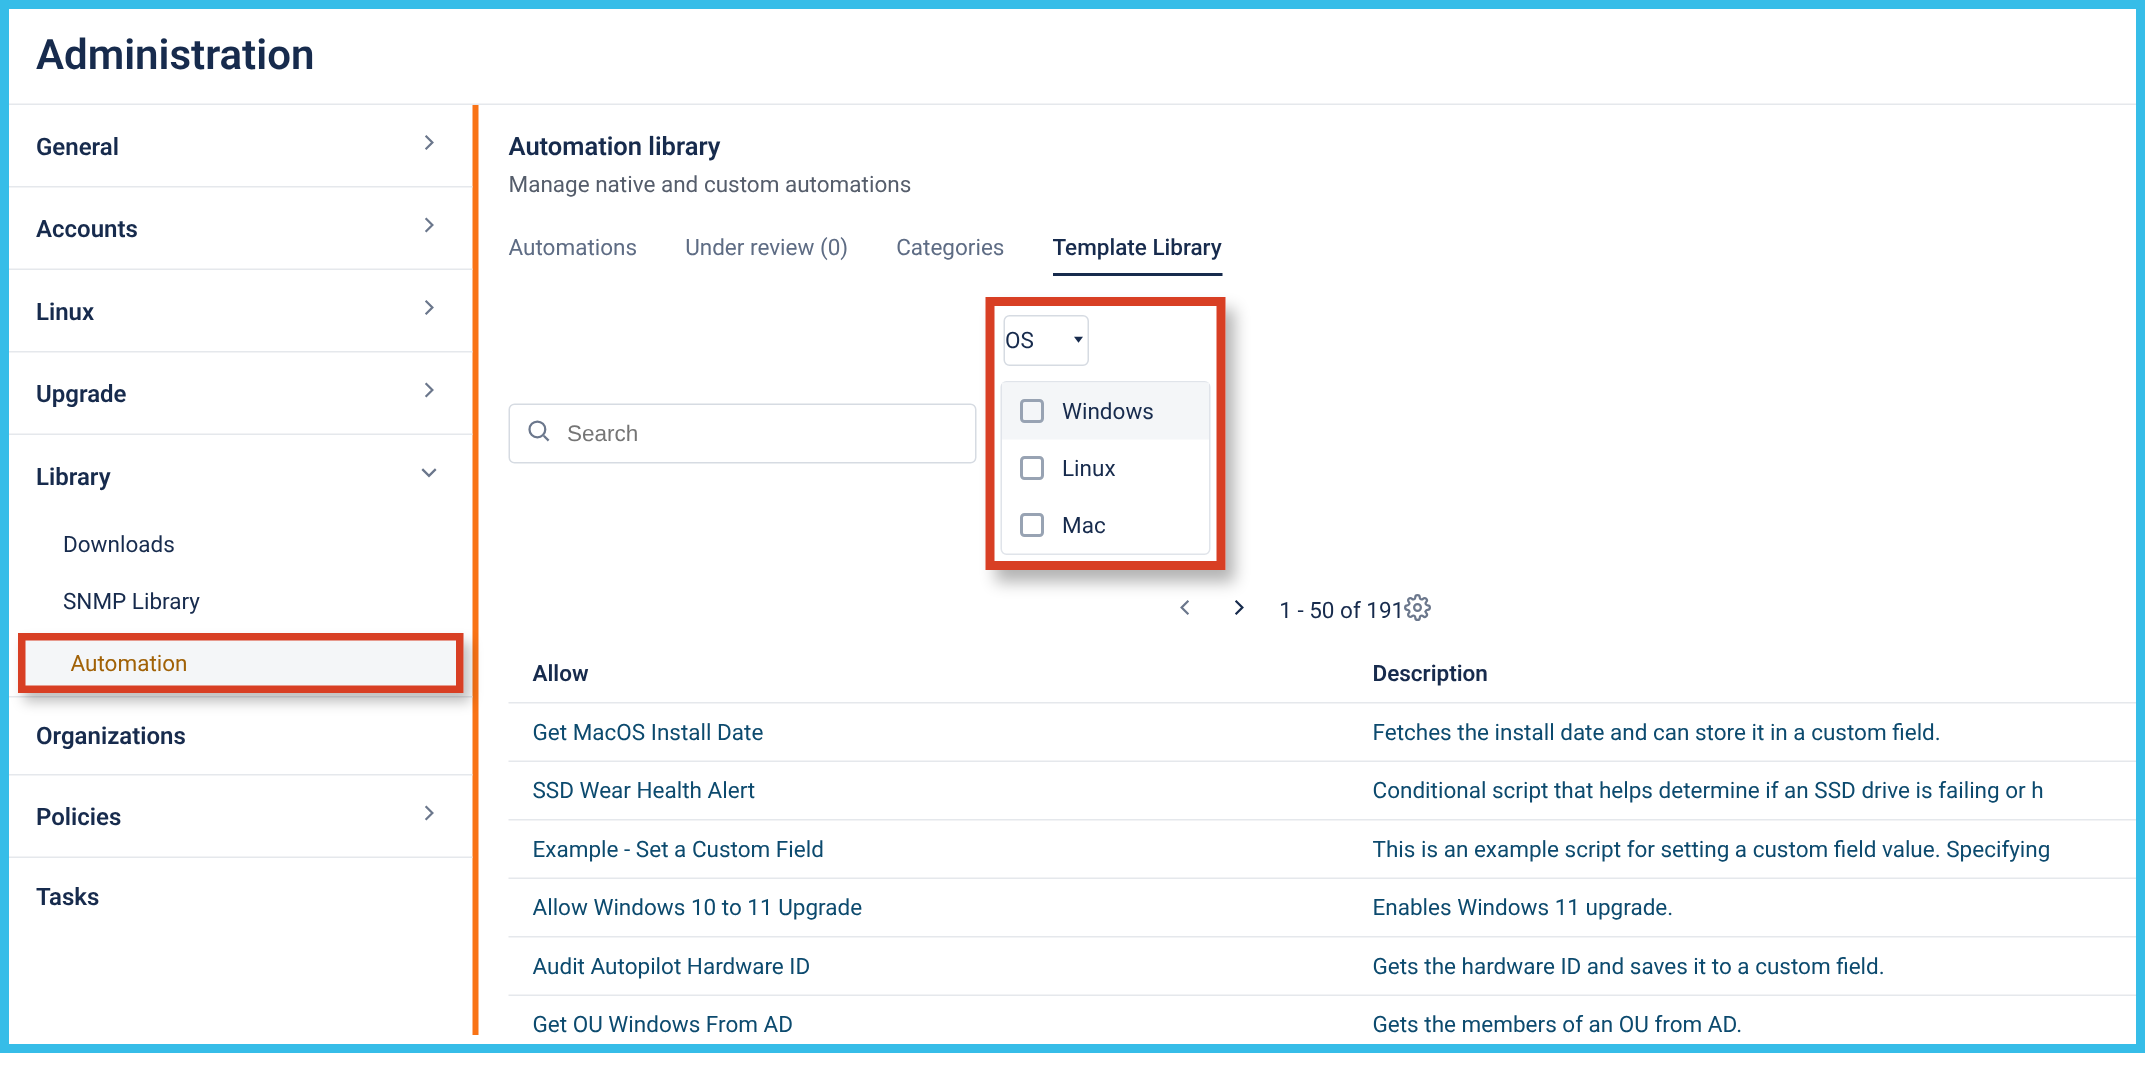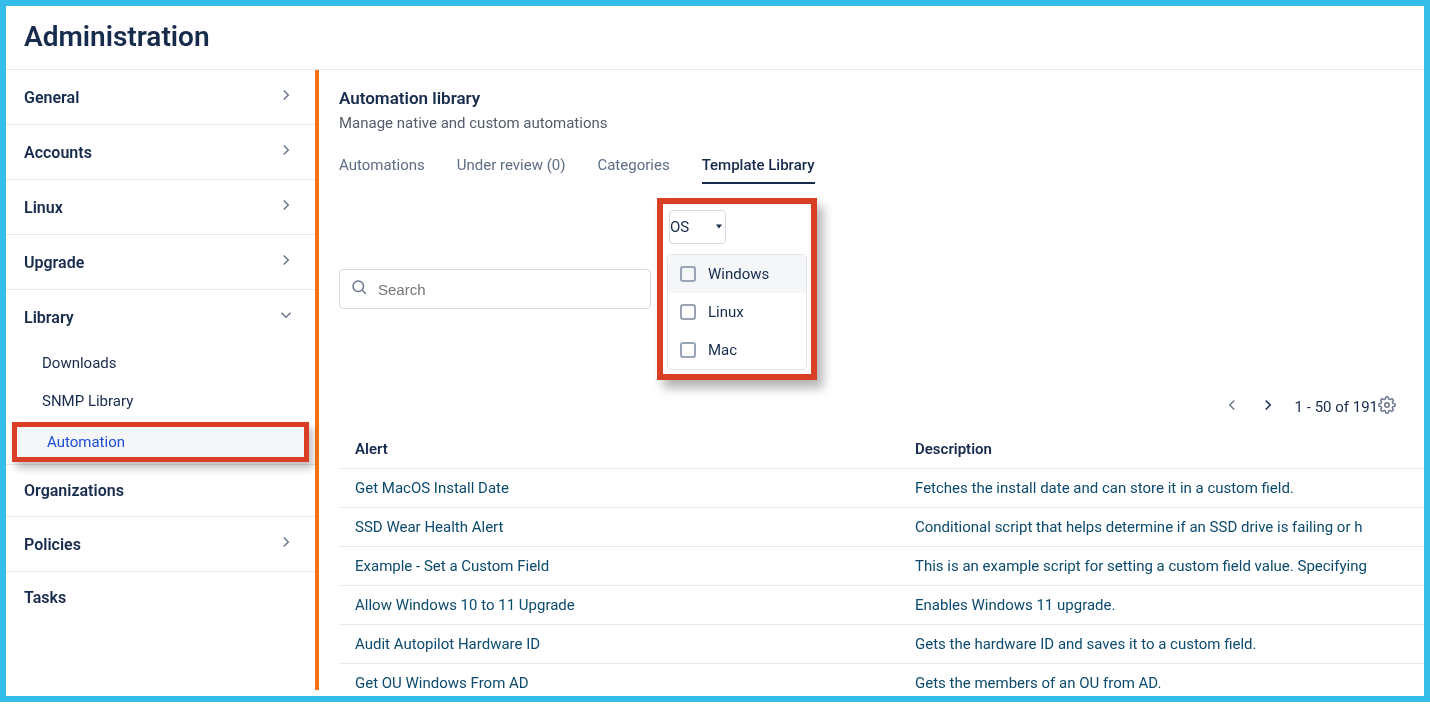--- a/index.html
+++ b/index.html
@@ -48,21 +48,21 @@
   .subnav {
     border-bottom: 1px solid #e5e8ec;
   }
   .sub-item {
     padding: 10px 20px 10px 36px;
     font-size: 15px;
     color: #172b4d;
     cursor: pointer;
   }
   .sub-item.active {
-    color: #1d4ed8;
+    color: #a16207;
     background: #f4f6f8;
   }
   .highlight-sub {
     position: relative;
     border: 5px solid #d83f24;
     margin: 2px 6px 2px 6px;
     padding: 6px 14px 6px 30px;
     box-shadow: 4px 6px 8px rgba(0,0,0,0.25);
   }
   .content {
@@ -151,21 +151,21 @@
   .os-opt:first-child { background: #f4f6f8; }
   .chk {
     width: 16px; height: 16px;
     border: 2px solid #98a3b3;
     border-radius: 3px;
     display: inline-block;
   }
   .pager-row {
     display: flex;
     align-items: center;
-    justify-content: flex-end;
+    justify-content: center;
     margin-top: 16px;
     padding-right: 28px;
   }
   .pager-left {
     display: flex;
     align-items: center;
     gap: 18px;
     color: #172b4d;
     font-size: 15px;
   }
@@ -331,21 +331,21 @@
         <span class="gear">
           <svg class="svg-icn" viewBox="0 0 24 24">
               <circle cx="12" cy="12" r="3"></circle>
               <path d="M19.4 15a1.7 1.7 0 0 0 .34 1.87l.06.06a2 2 0 1 1-2.83 2.83l-.06-.06a1.7 1.7 0 0 0-1.87-.34 1.7 1.7 0 0 0-1 1.55V21a2 2 0 1 1-4 0v-.09a1.7 1.7 0 0 0-1-1.55 1.7 1.7 0 0 0-1.87.34l-.06.06a2 2 0 1 1-2.83-2.83l.06-.06a1.7 1.7 0 0 0 .34-1.87 1.7 1.7 0 0 0-1.55-1H3a2 2 0 1 1 0-4h.09a1.7 1.7 0 0 0 1.55-1 1.7 1.7 0 0 0-.34-1.87l-.06-.06a2 2 0 1 1 2.83-2.83l.06.06a1.7 1.7 0 0 0 1.87.34H9a1.7 1.7 0 0 0 1-1.55V3a2 2 0 1 1 4 0v.09a1.7 1.7 0 0 0 1 1.55 1.7 1.7 0 0 0 1.87-.34l.06-.06a2 2 0 1 1 2.83 2.83l-.06.06a1.7 1.7 0 0 0-.34 1.87V9a1.7 1.7 0 0 0 1.55 1H21a2 2 0 1 1 0 4h-.09a1.7 1.7 0 0 0-1.55 1z"></path>
             </svg>
         </span>
       </div>
 
       <div class="table">
         <div class="thead">
-          <div class="th">Alert</div>
+          <div class="th">Allow</div>
           <div class="th">Description</div>
         </div>
         <div class="trow">
           <div class="td">Get MacOS Install Date</div>
           <div class="td">Fetches the install date and can store it in a custom field.</div>
         </div>
         <div class="trow">
           <div class="td">SSD Wear Health Alert</div>
           <div class="td">Conditional script that helps determine if an SSD drive is failing or h</div>
         </div>

